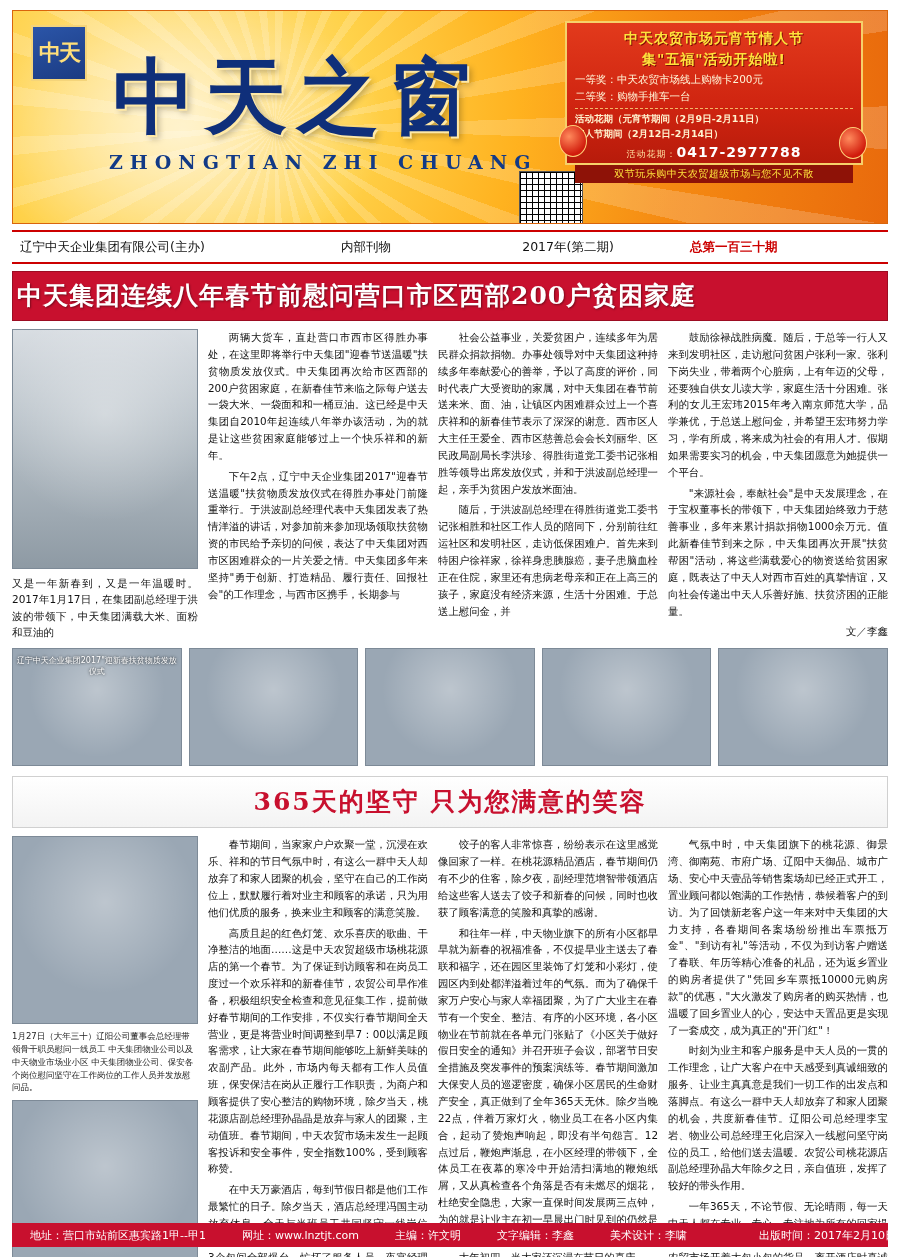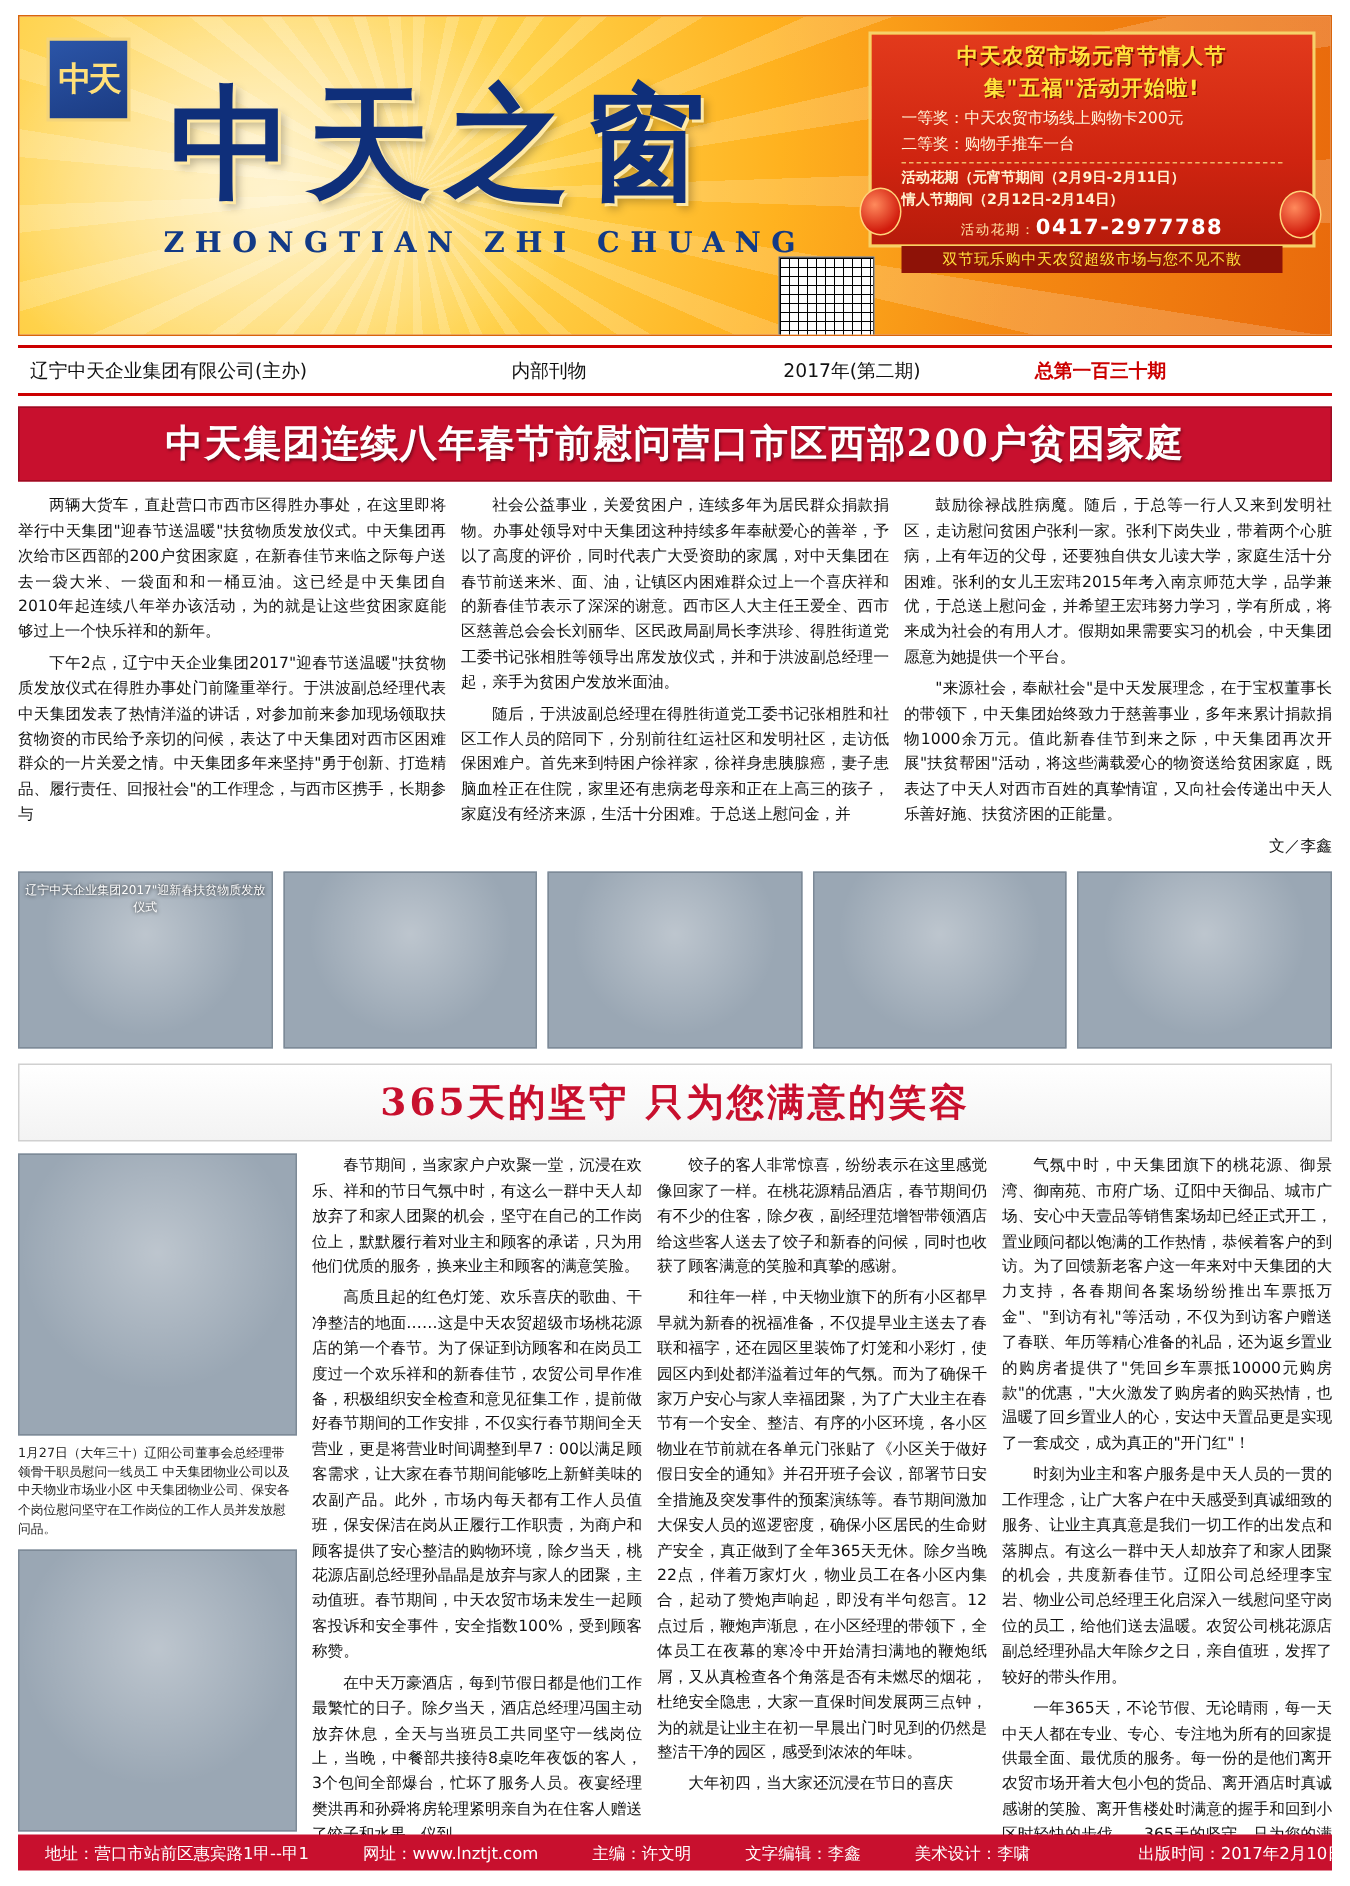--- a/index.html
+++ b/index.html
@@ -67,25 +67,25 @@
     position:absolute;left:506px;top:160px;
     background-image:
       linear-gradient(90deg,#000 1px,transparent 1px),
       linear-gradient(#000 1px,transparent 1px);
     background-size:6px 6px;
     background-color:#fff;
   }
 
   
   .promo{
-    position:absolute;right:10px;top:10px;width:298px;height:144px;
+    position:absolute;right:24px;top:10px;width:298px;height:144px;
     background:linear-gradient(180deg,#e23a1c 0%, #cf2410 60%, #b71b0b 100%);
     border:2px solid #f6d16a;
     box-sizing:border-box;
-    padding:6px 20px;
+    padding:6px 8px;
     color:#ffe9a8;
   }
   .promo h3{
     margin:0 0 2px;font-size:14px;line-height:1.35;text-align:center;
     color:#ffe23c;font-weight:bold;letter-spacing:1px;
     text-shadow:1px 1px 0 #7d0c05;
   }
   .promo .pz{font-size:10.5px;line-height:1.55;color:#fff6d8;margin:1px 0;}
   .promo .period{
     margin-top:4px;font-size:9.5px;line-height:1.5;color:#fff3cf;
@@ -121,21 +121,21 @@
   .ib1{width:250px;}
   .ib2{width:160px;text-align:center;}
   .ib3{flex:1;text-align:center;}
   .ib4{width:190px;color:#c00;font-weight:bold;}
 
   
   .headline{
     margin-top:7px;
     background:#c8102e;
     border:1px solid #9c0c22;
-    text-align:center;
+    text-align:left;
     padding:7px 4px 8px;
   }
   .headline h1{
     margin:0;font-size:25px;letter-spacing:1px;color:#fff;font-weight:bold;
     font-family:"DejaVu Serif","Liberation Serif",serif;
     text-shadow:1px 1px 2px rgba(0,0,0,.4);
   }
 
   
   .art1{
@@ -251,20 +251,24 @@
     <div class="ib2">内部刊物</div>
     <div class="ib3">2017年(第二期)</div>
     <div class="ib4">总第一百三十期</div>
   </div>
 
   <div class="headline">
     <h1>中天集团连续八年春节前慰问营口市区西部200户贫困家庭</h1>
   </div>
 
   <div class="art1">
+    <div class="a1-photo">
+      <div class="ph person a1-main-photo"></div>
+      <div class="a1-caption">又是一年新春到，又是一年温暖时。2017年1月17日，在集团副总经理于洪波的带领下，中天集团满载大米、面粉和豆油的</div>
+    </div>
     <div class="cols">
       <div class="col">
         <p>两辆大货车，直赴营口市西市区得胜办事处，在这里即将举行中天集团"迎春节送温暖"扶贫物质发放仪式。中天集团再次给市区西部的200户贫困家庭，在新春佳节来临之际每户送去一袋大米、一袋面和和一桶豆油。这已经是中天集团自2010年起连续八年举办该活动，为的就是让这些贫困家庭能够过上一个快乐祥和的新年。</p>
         <p>下午2点，辽宁中天企业集团2017"迎春节送温暖"扶贫物质发放仪式在得胜办事处门前隆重举行。于洪波副总经理代表中天集团发表了热情洋溢的讲话，对参加前来参加现场领取扶贫物资的市民给予亲切的问候，表达了中天集团对西市区困难群众的一片关爱之情。中天集团多年来坚持"勇于创新、打造精品、履行责任、回报社会"的工作理念，与西市区携手，长期参与</p>
       </div>
       <div class="col">
         <p>社会公益事业，关爱贫困户，连续多年为居民群众捐款捐物。办事处领导对中天集团这种持续多年奉献爱心的善举，予以了高度的评价，同时代表广大受资助的家属，对中天集团在春节前送来米、面、油，让镇区内困难群众过上一个喜庆祥和的新春佳节表示了深深的谢意。西市区人大主任王爱全、西市区慈善总会会长刘丽华、区民政局副局长李洪珍、得胜街道党工委书记张相胜等领导出席发放仪式，并和于洪波副总经理一起，亲手为贫困户发放米面油。</p>
         <p>随后，于洪波副总经理在得胜街道党工委书记张相胜和社区工作人员的陪同下，分别前往红运社区和发明社区，走访低保困难户。首先来到特困户徐祥家，徐祥身患胰腺癌，妻子患脑血栓正在住院，家里还有患病老母亲和正在上高三的孩子，家庭没有经济来源，生活十分困难。于总送上慰问金，并</p>
       </div>
       <div class="col">

